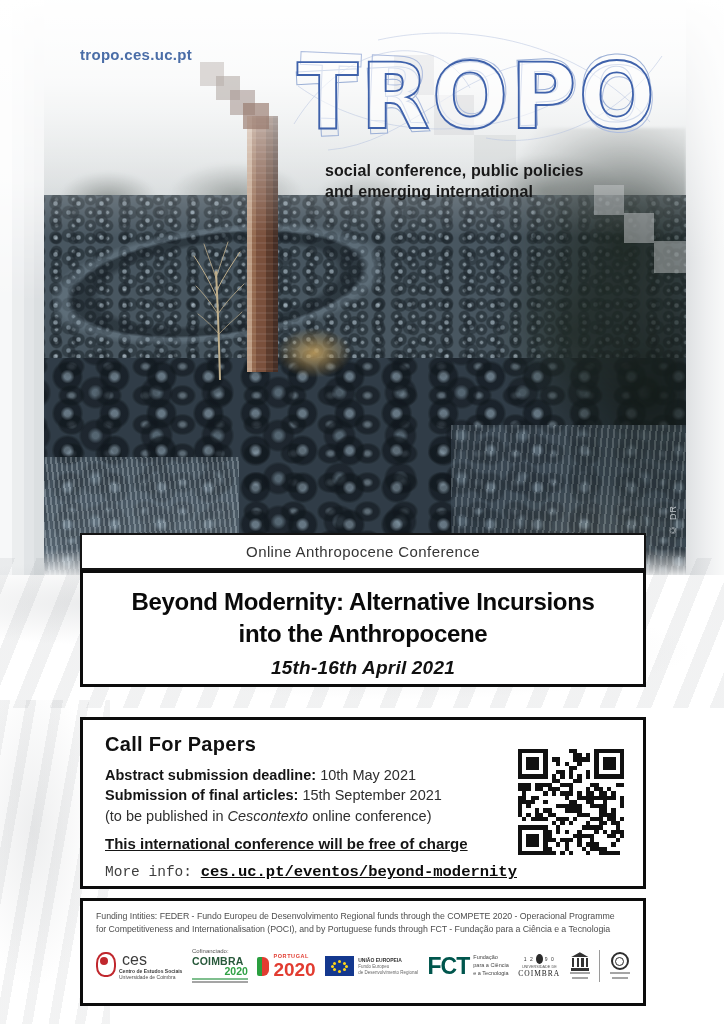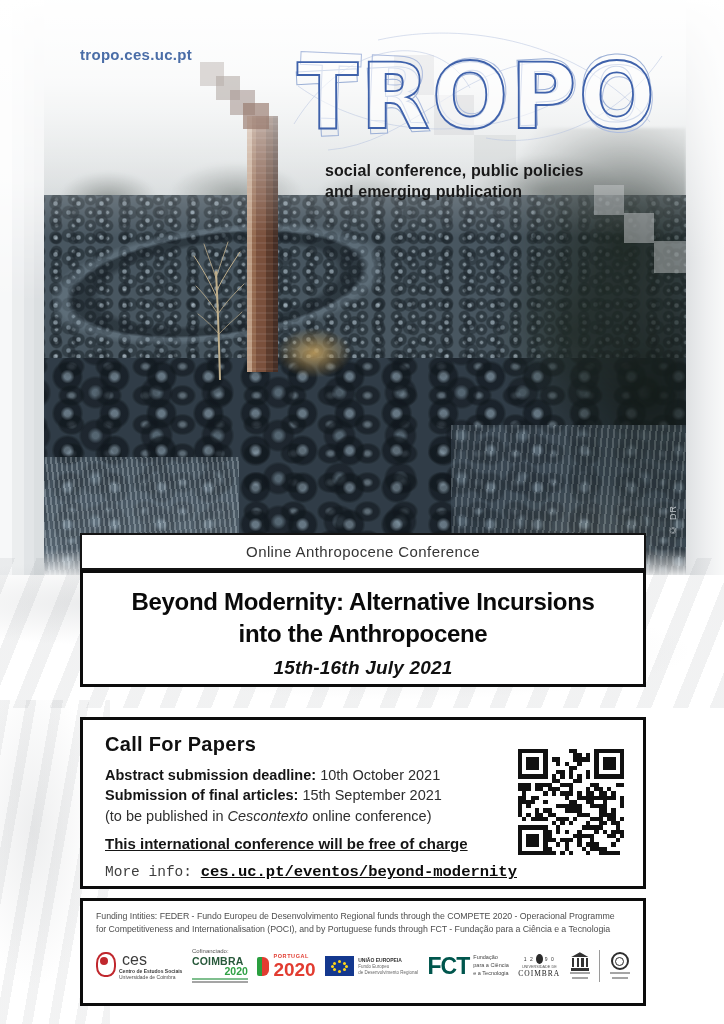--- a/index.html
+++ b/index.html
@@ -212,39 +212,39 @@
   </g>
   <g font-family="'DejaVu Sans',sans-serif" font-weight="bold" font-size="90" letter-spacing="4">
     <text x="9" y="102" textLength="362" fill="none" stroke="#9cb0d6" stroke-width="1" transform="rotate(-3 191 66)">TROPO</text>
     <text x="9" y="102" textLength="362" fill="none" stroke="#aebdde" stroke-width="1" transform="rotate(2.5 191 66) translate(2 -3)">TROPO</text>
     <text x="9" y="102" textLength="362" fill="rgba(255,255,255,.55)" stroke="#3f62ab" stroke-width="1.8">TROPO</text>
   </g>
 </svg>
 
 <div class="tagline">
   <div class="ind">social conference, public policies</div>
-  <div class="ind">and emerging publication</div>
+  <div class="ind">and emerging international</div>
 </div>
 
 <div class="box kicker">
   <span>Online Anthropocene Conference</span>
 </div>
 
 <div class="box titlebox">
   <div class="title">
     <div>Beyond Modernity: Alternative Incursions</div>
     <div>into the Anthropocene</div>
   </div>
-  <div class="dates">15th-16th July 2021</div>
+  <div class="dates">15th-16th April 2021</div>
 </div>
 
 <div class="box cfp">
   <div class="cfp-h">Call For Papers</div>
   <div class="cfp-line">
-    <span class="b">Abstract submission deadline:</span><span> 10th October 2021</span>
+    <span class="b">Abstract submission deadline:</span><span> 10th May 2021</span>
   </div>
   <div class="cfp-line">
     <span class="b">Submission of final articles:</span><span> 15th September 2021</span>
   </div>
   <div class="cfp-line">
     <span>(to be published in </span><span class="i">Cescontexto</span><span> online conference)</span>
   </div>
   <div class="free">This international conference will be free of charge</div>
   <div class="more">
     <span>More info: </span><span class="link">ces.uc.pt/eventos/beyond-modernity</span>

